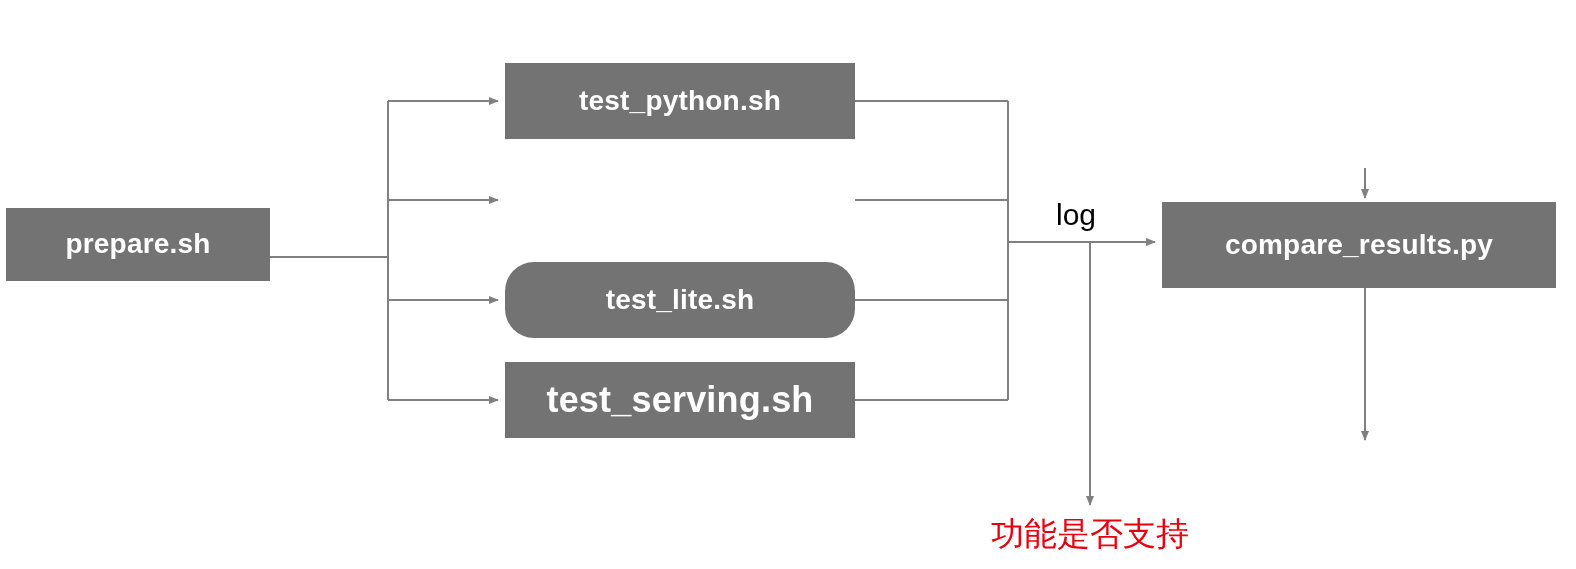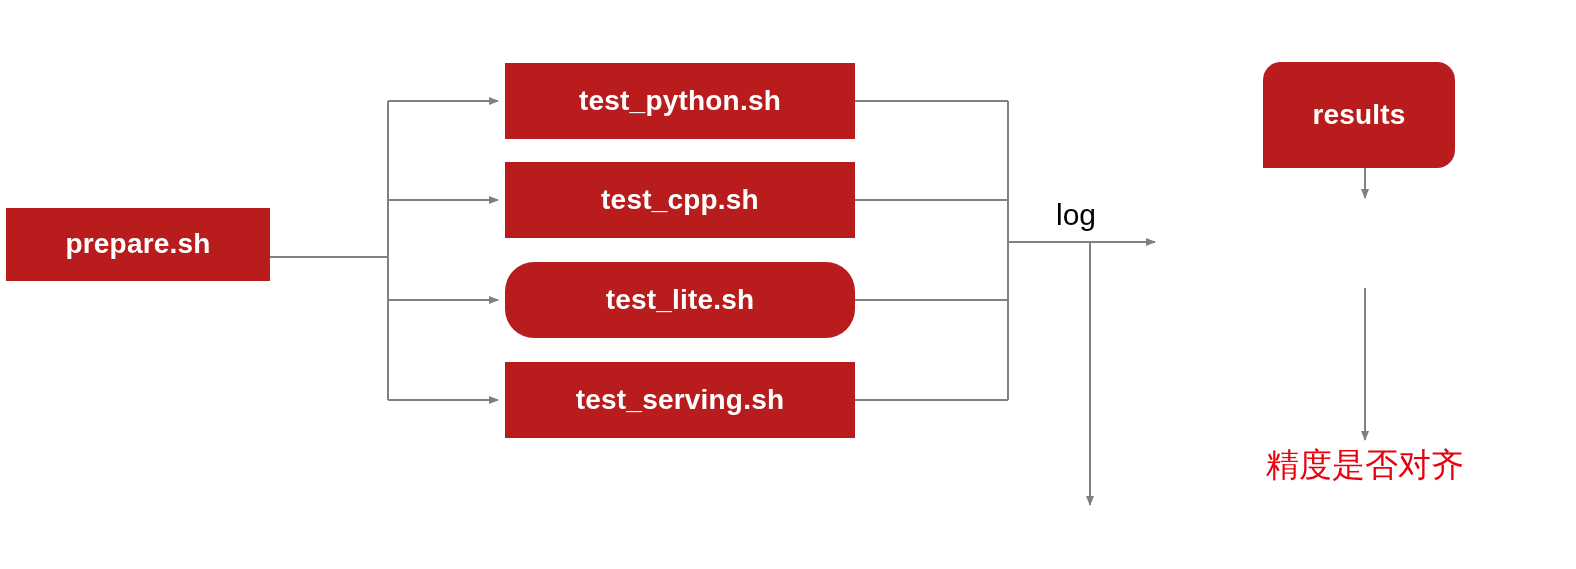--- a/index.html
+++ b/index.html
@@ -33,21 +33,21 @@
     justify-content: center;
     box-sizing: border-box;
     color: #ffffff;
     font-weight: bold;
     letter-spacing: 0.2px;
     text-align: center;
     line-height: 1.1;
     white-space: nowrap;
   }
   .node.blue {
-    background: #b91c1c;
+    background: #737373;
     text-align: center;
   }
   .node.doc {
     border-top-left-radius: 18px;
     border-top-right-radius: 18px;
     border-bottom-right-radius: 18px;
     border-bottom-left-radius: 0;
   }
   .edge-label {
     position: absolute;
@@ -103,39 +103,36 @@
   </svg>
 
   <div class="node blue" style="left:6px; top:208px; width:264px; height:73px; font-size:28px;">
     <span>prepare.sh</span>
   </div>
 
   <div class="node blue" style="left:505px; top:63px; width:350px; height:76px; font-size:28px;">
     <span>test_python.sh</span>
   </div>
 
-  <div class="node blue" style="left:505px; top:162px; width:350px; height:76px; font-size:28px;">
-    <span>test_cpp.sh</span>
-  </div>
 
   <div class="node blue" style="left:505px; top:262px; width:350px; height:76px; font-size:28px;border-radius:29px;">
     <span>test_lite.sh</span>
   </div>
 
-  <div class="node blue" style="left:505px; top:362px; width:350px; height:76px; font-size:28px;">
+  <div class="node blue" style="left:505px; top:362px; width:350px; height:76px; font-size:36px;">
     <span>test_serving.sh</span>
   </div>
 
-  <div class="node blue doc" style="left:1263px; top:62px; width:192px; height:106px; font-size:28px;">
-    <span>results</span>
+
+  <div class="node blue" style="left:1162px; top:202px; width:394px; height:86px; font-size:28px;">
+    <span>compare_results.py</span>
   </div>
-
 
   <div class="edge-label" style="left:1056px; top:190px; font-size:30px;margin-top:8px;">
     <span>log</span>
   </div>
 
+  <div class="annotation" style="left:970px; top:512px; width:240px; font-size:33px;">
+    <span>功能是否支持</span>
+  </div>
 
-  <div class="annotation" style="left:1245px; top:443px; width:240px; font-size:33px;">
-    <span>精度是否对齐</span>
-  </div>
 
 </div>
 
 </body></html>

